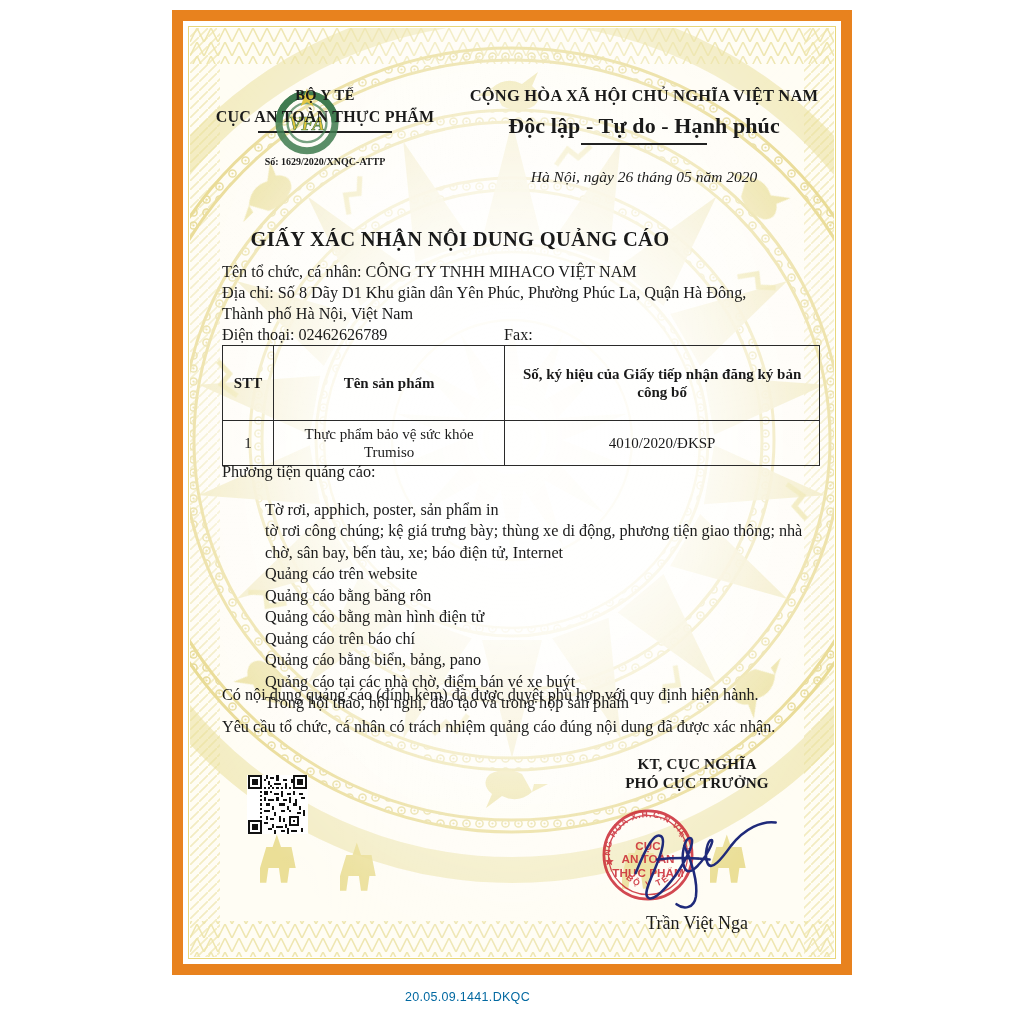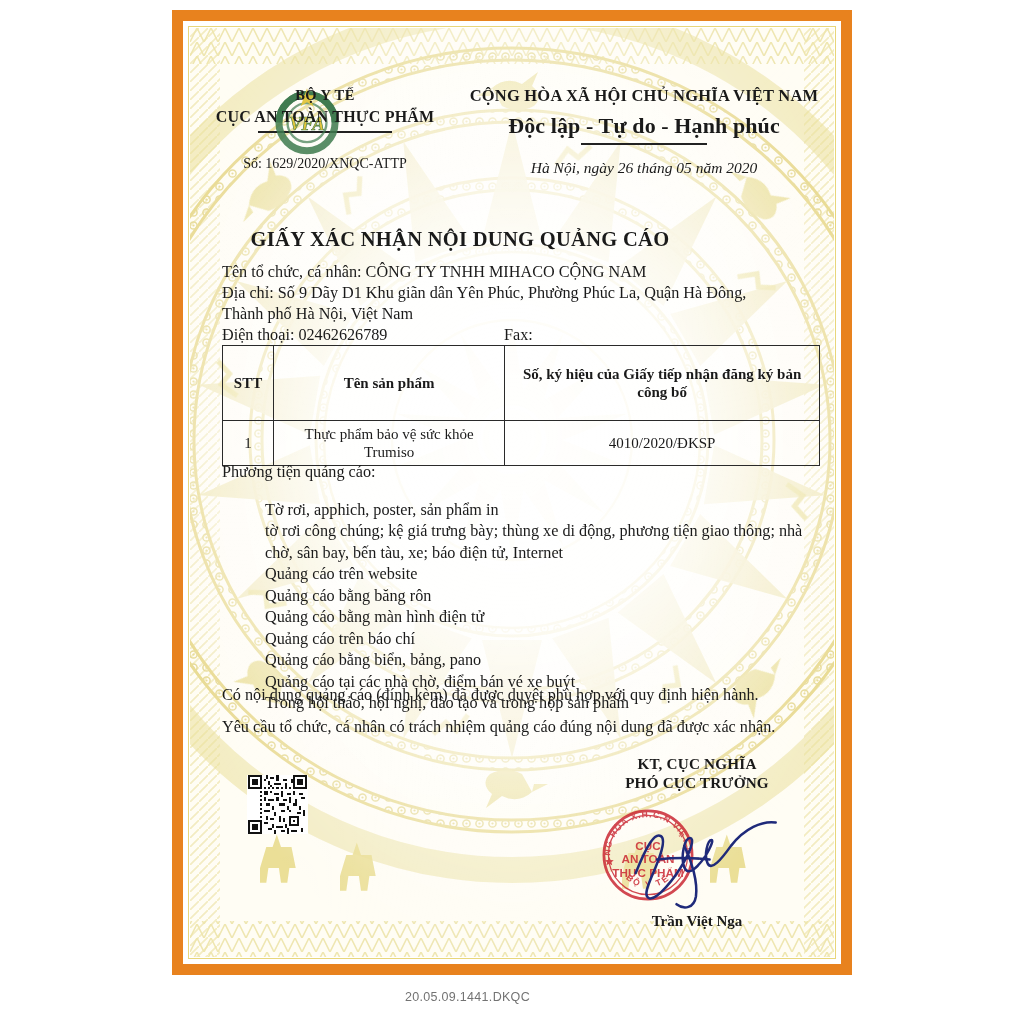--- a/index.html
+++ b/index.html
@@ -138,28 +138,29 @@
     letter-spacing: 0.2px;
     white-space: nowrap;
   }
   .motto {
     font-size: 22px;
     font-weight: bold;
     margin-top: 7px;
     letter-spacing: 0.1px;
   }
   .so-line {
-    font-size: 14px;
+    font-size: 10px;
     margin-top: 23px;
     white-space: nowrap;
+    font-weight: bold;
   }
   .place-date {
     font-size: 15.5px;
     font-style: italic;
-    margin-top: 14px;
+    margin-top: 23px;
     white-space: nowrap;
   }
 
   
   #vfa-logo {
     position: absolute;
     left: 78px;
     top: 54px;
     width: 78px;
     height: 78px;
@@ -296,35 +297,35 @@
     height: 108px;
   }
   #signature-ink {
     position: absolute;
     left: 52px;
     top: 6px;
     width: 175px;
     height: 112px;
   }
   .signer-name {
-    font-size: 15px;
-    font-weight: bold;
+    font-size: 18px;
+    font-weight: normal;
     margin-top: -4px;
   }
 
   
   #footer-code {
     position: absolute;
     left: 0;
     top: 990px;
     width: 935px;
     text-align: center;
     font-family: "Liberation Sans", sans-serif;
     font-size: 12.5px;
-    color: #737373;
+    color: #0369a1;
     letter-spacing: 0.3px;
   }
 </style>
 </head>
 <body>
 
 <div id="cert-frame"></div>
 <div id="cert-frame-inner-gap"></div>
 <div id="cert-yellow-rule"></div>
 
@@ -525,22 +526,22 @@
       <div class="nation">CỘNG HÒA XÃ HỘI CHỦ NGHĨA VIỆT NAM</div>
       <div class="motto">Độc lập - Tự do - Hạnh phúc</div>
       <div class="rule-short"></div>
       <div class="place-date">Hà Nội, ngày 26 tháng 05 năm 2020</div>
     </div>
   </div>
 
   <div id="doc-title">GIẤY XÁC NHẬN NỘI DUNG QUẢNG CÁO</div>
 
   <div id="org-block">
-    <div class="ln">Tên tổ chức, cá nhân: CÔNG TY TNHH MIHACO CỘNG NAM</div>
-    <div class="ln">Địa chỉ: Số 9 Dãy D1 Khu giãn dân Yên Phúc, Phường Phúc La, Quận Hà Đông,</div>
+    <div class="ln">Tên tổ chức, cá nhân: CÔNG TY TNHH MIHACO VIỆT NAM</div>
+    <div class="ln">Địa chỉ: Số 8 Dãy D1 Khu giãn dân Yên Phúc, Phường Phúc La, Quận Hà Đông,</div>
     <div class="ln">Thành phố Hà Nội, Việt Nam</div>
     <div class="phone-row">
       <span>Điện thoại: 02462626789</span>
       <span class="fax">Fax:</span>
     </div>
   </div>
 
   <table id="product-table">
     <thead>
       <tr>

